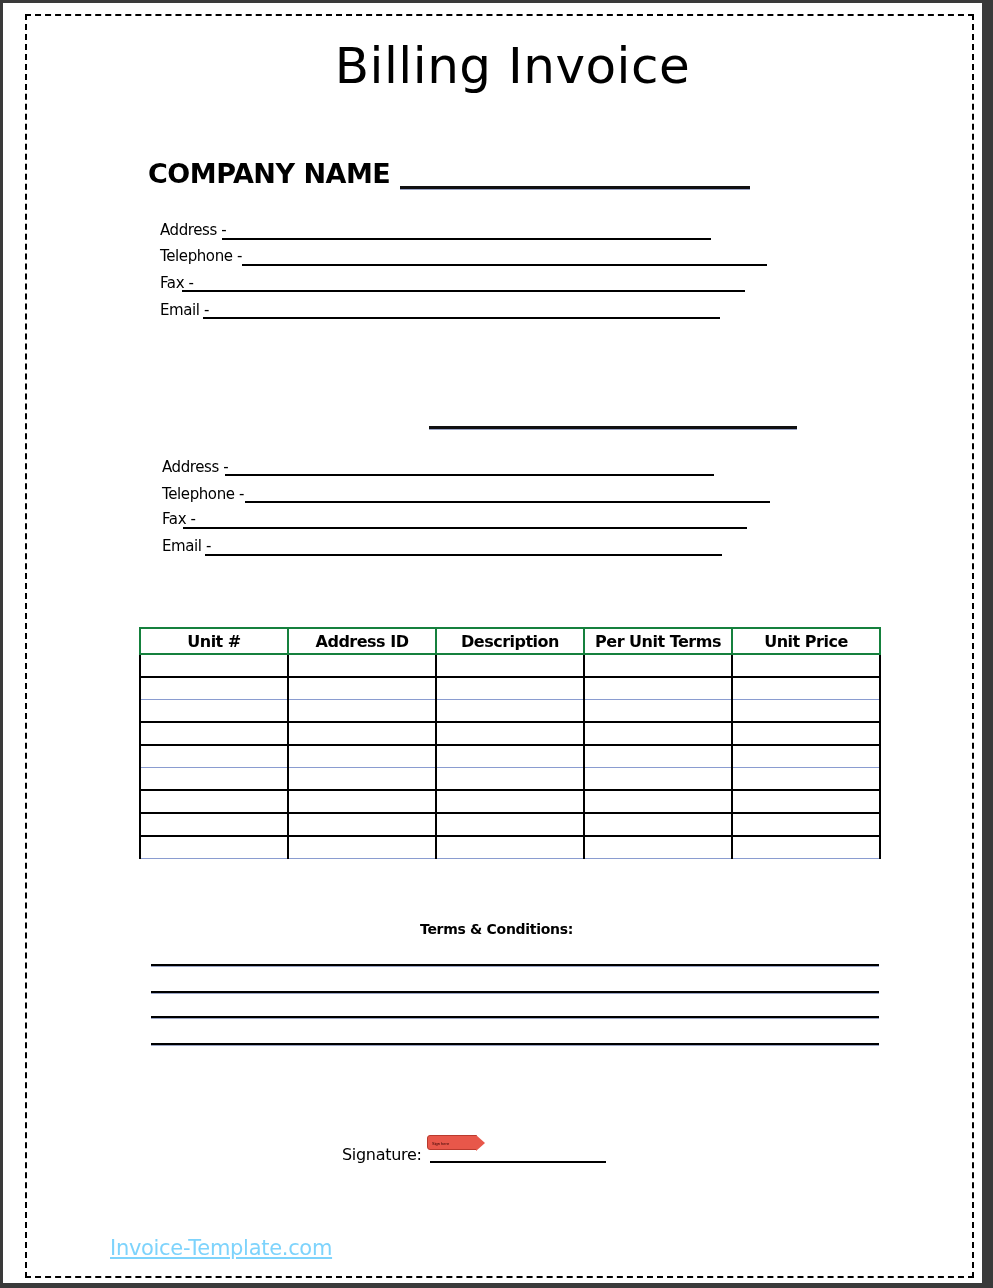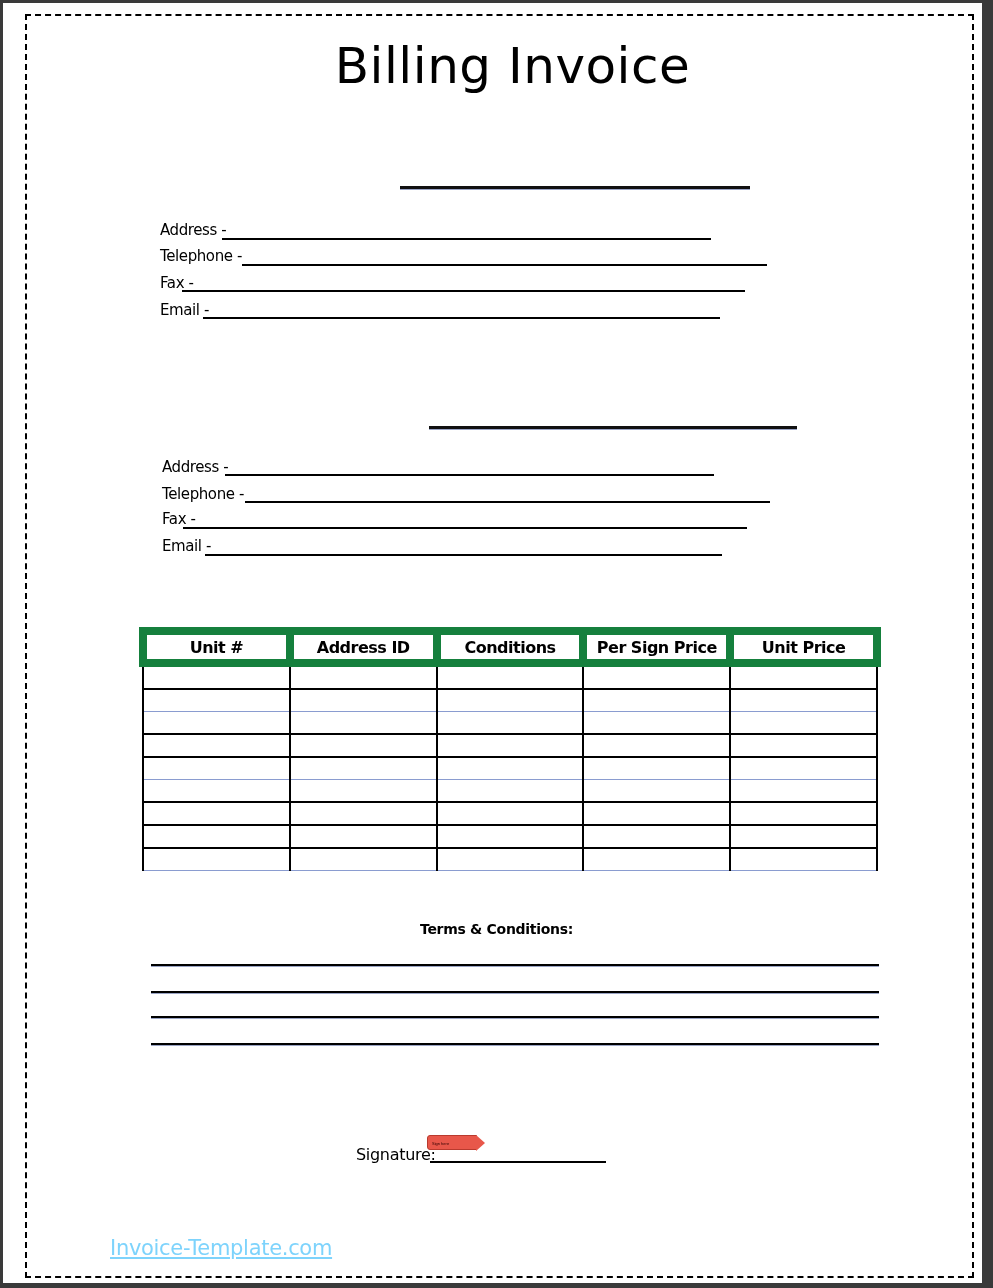--- a/index.html
+++ b/index.html
@@ -5,40 +5,41 @@
   html, body { margin:0; padding:0; }
   body { width:993px; height:1288px; background:#3a3a3a; position:relative; overflow:hidden; font-family:"Liberation Sans", sans-serif; color:#000; }
   .page { position:absolute; left:3px; top:3px; width:979px; height:1280px; background:#fff; }
   .frame { position:absolute; left:22px; top:11px; width:949px; height:1264px; border:2px dashed #000; box-sizing:border-box; }
   .title { position:absolute; left:0; width:100%; top:34px; text-align:center; font-family:"DejaVu Sans", sans-serif; font-size:50px; font-weight:400; letter-spacing:0.5px;padding-left:20px; }
   .sec-head { position:absolute; font-family:"DejaVu Sans", sans-serif; font-size:27px; font-weight:700; letter-spacing:-0.5px; white-space:nowrap; }
   .sec-line { position:absolute; height:3px; background:#111; box-shadow:0 1px 0 #99a3c6; }
   .field-label { position:absolute; font-family:"DejaVu Sans", sans-serif; font-size:15px; letter-spacing:-0.4px; white-space:nowrap;margin-left:12px; }
   .field-line { position:absolute; height:2px; background:#000; }
   table.items { position:absolute; left:139px; top:627px; width:742px; border-collapse:collapse; table-layout:fixed; }
-  table.items th { height:24px; font-family:"DejaVu Sans", sans-serif; font-size:16px; font-weight:700; letter-spacing:-0.5px; border:8px solid #15803d; padding:0; text-align:center; }
+  table.items th { height:24px; font-family:"DejaVu Sans", sans-serif; font-size:16px; font-weight:700; letter-spacing:-0.5px; border:2px solid #15803d; padding:0; text-align:center; }
   table.items td { height:21px; border-left:2px solid #000; border-right:2px solid #000; border-bottom:2px solid #000; padding:0; }
   table.items tr.blue td { border-bottom:1px solid #8a9cd0; }
   table.items tr.last td { border-bottom:1px solid #8a9cd0; }
   .terms-title { position:absolute; left:0; width:100%; top:921px; text-align:center; font-family:"DejaVu Sans", sans-serif; font-size:14px; font-weight:700; letter-spacing:-0.3px; }
   .terms-line { position:absolute; left:151px; width:728px; height:2px; background:#000; box-shadow:0 1px 0 #9aa4c4; }
-  .sig-label { position:absolute; left:342px; top:1145px; font-family:"DejaVu Sans", sans-serif; font-size:16px; letter-spacing:-0.3px;margin-left:14px; }
+  .sig-label { position:absolute; left:342px; top:1145px; font-family:"DejaVu Sans", sans-serif; font-size:16px; letter-spacing:-0.3px; }
   .sig-line { position:absolute; left:430px; top:1161px; width:176px; height:2px; background:#000; }
   .sign-tag { position:absolute; left:427px; top:1135px; width:50px; height:15px; background:#e8574a; border:1px solid #b93a2e; border-radius:3px 0 0 3px; font-size:4px; color:#300; line-height:15px; padding-left:4px; box-sizing:border-box; }
   .sign-tag:after { content:""; position:absolute; right:-9px; top:-1px; border-top:8px solid transparent; border-bottom:8px solid transparent; border-left:9px solid #e8574a; }
   .footer-link { position:absolute; left:110px; top:1236px; font-family:"DejaVu Sans", sans-serif; font-size:21px; color:#7dd3fc; text-decoration:underline; letter-spacing:-0.3px; }
 </style>
 </head>
 <body>
 
 <div class="page">
   <div class="frame"></div>
 
   <div class="title">Billing Invoice</div>
 
+  <div class="sec-head" style="left:145px;top:155px;">COMPANY NAME</div>
   <div class="sec-line" style="left:397px;top:183px;width:350px;"></div>
 
   <div class="field-label" style="left:145px;top:218px;">Address -</div>
   <div class="field-line" style="left:219px;top:235px;width:489px;"></div>
 
   <div class="field-label" style="left:145px;top:244px;">Telephone -</div>
   <div class="field-line" style="left:239px;top:261px;width:525px;"></div>
 
   <div class="field-label" style="left:145px;top:271px;">Fax -</div>
   <div class="field-line" style="left:179px;top:287px;width:563px;"></div>
@@ -59,22 +60,22 @@
 
   <div class="field-label" style="left:147px;top:534px;">Email -</div>
   <div class="field-line" style="left:202px;top:551px;width:517px;"></div>
 </div>
 
 <table class="items">
   <thead>
     <tr>
       <th>Unit #</th>
       <th>Address ID</th>
-      <th>Conditions</th>
-      <th>Per Sign Price</th>
+      <th>Description</th>
+      <th>Per Unit Terms</th>
       <th>Unit Price</th>
     </tr>
   </thead>
   <tbody>
     <tr>
       <td></td>
         <td></td>
         <td></td>
         <td></td>
         <td></td>

